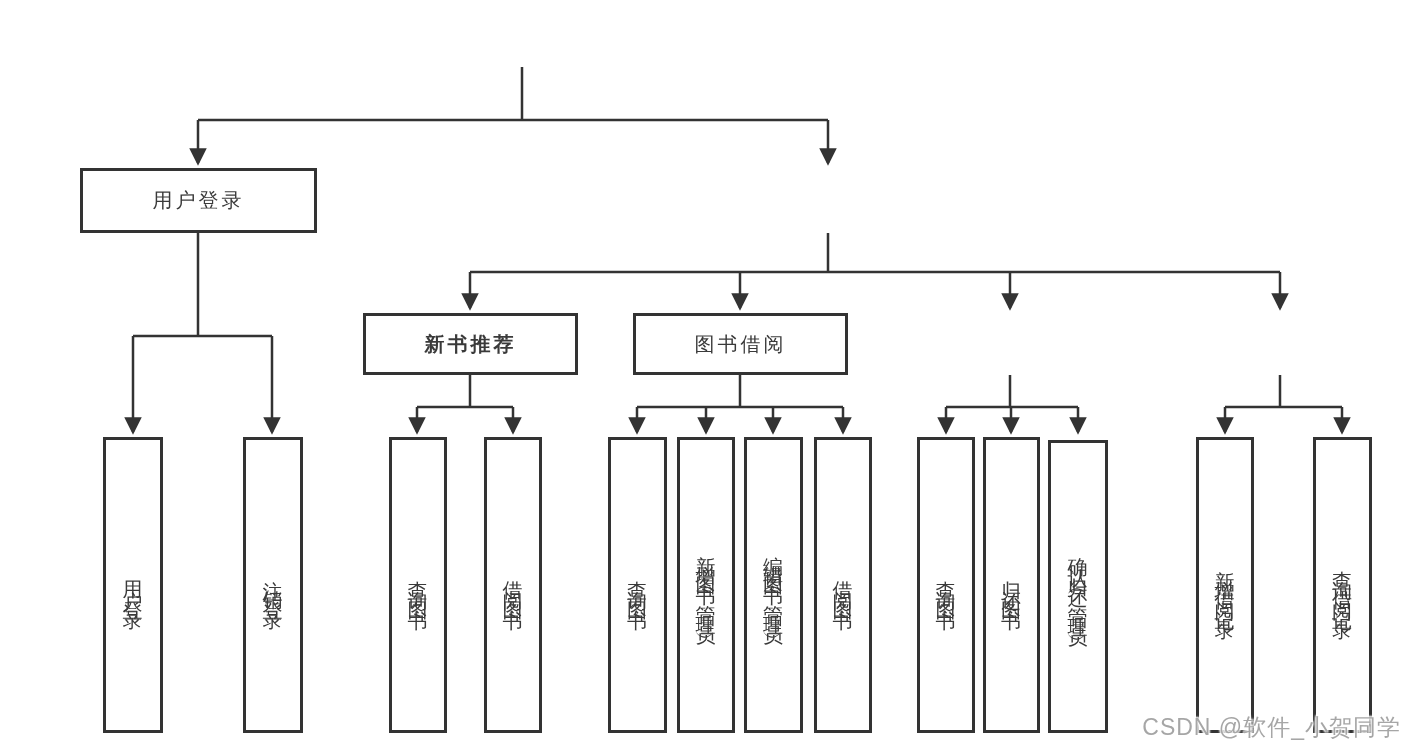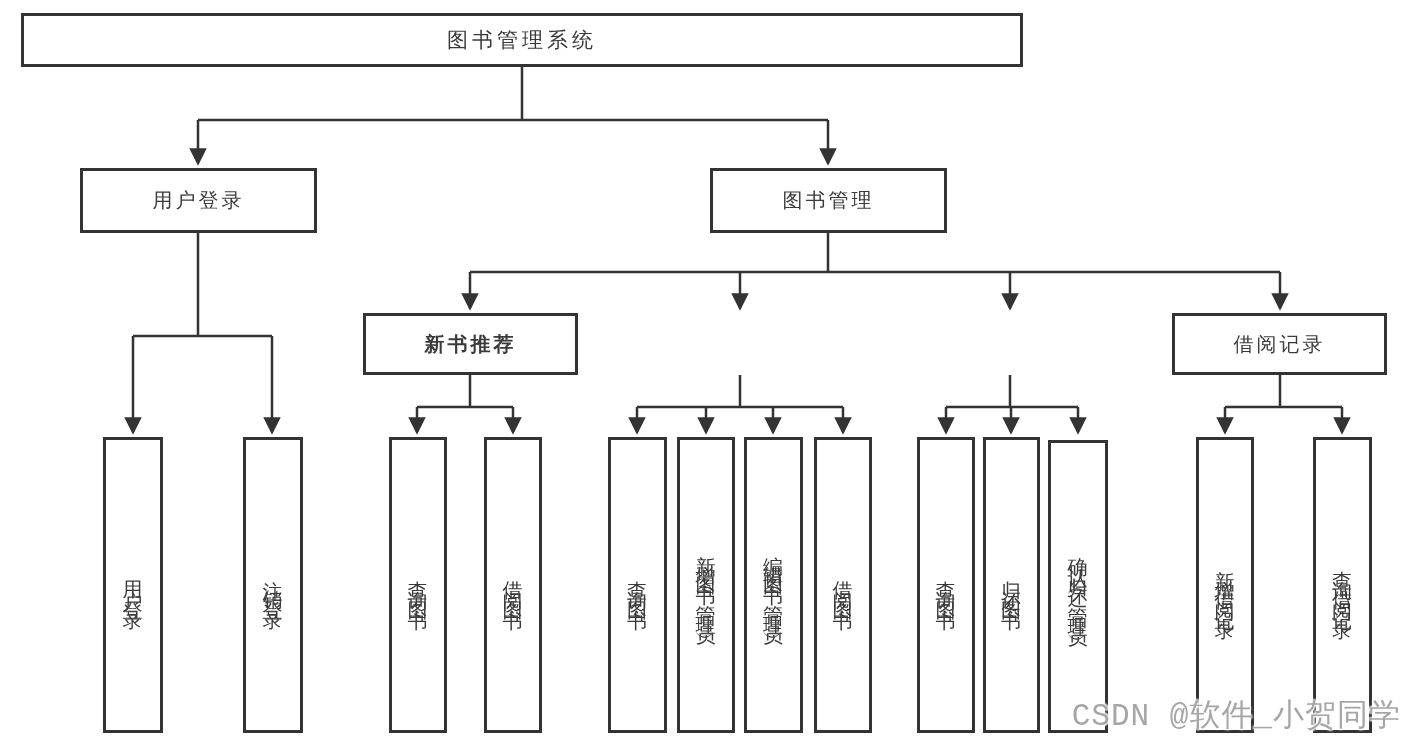--- a/index.html
+++ b/index.html
@@ -39,28 +39,27 @@
     writing-mode: vertical-rl;
     text-orientation: mixed;
     font-size: 20px;
     letter-spacing: 10px;
     line-height: 1;
     color: #3a3a3a;
   }
   .watermark {
     position: absolute;
     right: 4px;
-    bottom: 11px;
+    bottom: 4px;
     z-index: 5;
-    font-size: 31px;
+    font-size: 23px;
     color: #a6a6a6;
     letter-spacing: 1px;
     white-space: nowrap;
     text-shadow: 1px 1px 2px #ffffff, -1px -1px 2px #ffffff, 1px -1px 2px #ffffff, -1px 1px 2px #ffffff;
-    font-family: Liberation Mono, monospace;
   }
 </style>
 </head>
 <body>
 
 <div class="canvas">
 
   <svg class="connectors" viewBox="0 0 1405 747" xmlns="http://www.w3.org/2000/svg">
     <defs>
       <marker id="arrow" viewBox="0 0 10 10" refX="8.5" refY="5" markerWidth="9" markerHeight="7" orient="auto">
@@ -111,36 +110,30 @@
       </g>
 
       <g>
         <path d="M1280 375 V407 M1225 407 H1342"></path>
         <path d="M1225 407 V432" marker-end="url(#arrow)"></path>
         <path d="M1342 407 V432" marker-end="url(#arrow)"></path>
       </g>
     </g>
   </svg>
 
-  <div class="box" style="left:21px; top:13px; width:1002px; height:54px;">
-    <span class="hlabel">图书管理系统</span>
-  </div>
 
   <div class="box lvl" style="left:80px; top:168px; width:237px; height:65px;">
     <span class="hlabel">用户登录</span>
-  </div>
-  <div class="box lvl" style="left:710px; top:168px; width:237px; height:65px;">
-    <span class="hlabel">图书管理</span>
   </div>
 
   <div class="box lvl" style="left:363px; top:313px; width:215px; height:62px;font-weight:bold;">
     <span class="hlabel">新书推荐</span>
   </div>
-  <div class="box lvl" style="left:1172px; top:313px; width:215px; height:62px;">
-    <span class="hlabel">借阅记录</span>
+  <div class="box lvl" style="left:633px; top:313px; width:215px; height:62px;">
+    <span class="hlabel">图书借阅</span>
   </div>
 
   <div class="box" style="left:103px; top:437px; width:60px; height:296px;">
     <span class="vlabel">用户登录</span>
   </div>
   <div class="box" style="left:243px; top:437px; width:60px; height:296px;">
     <span class="vlabel">注销登录</span>
   </div>
 
   <div class="box" style="left:389px; top:437px; width:58px; height:296px;">

